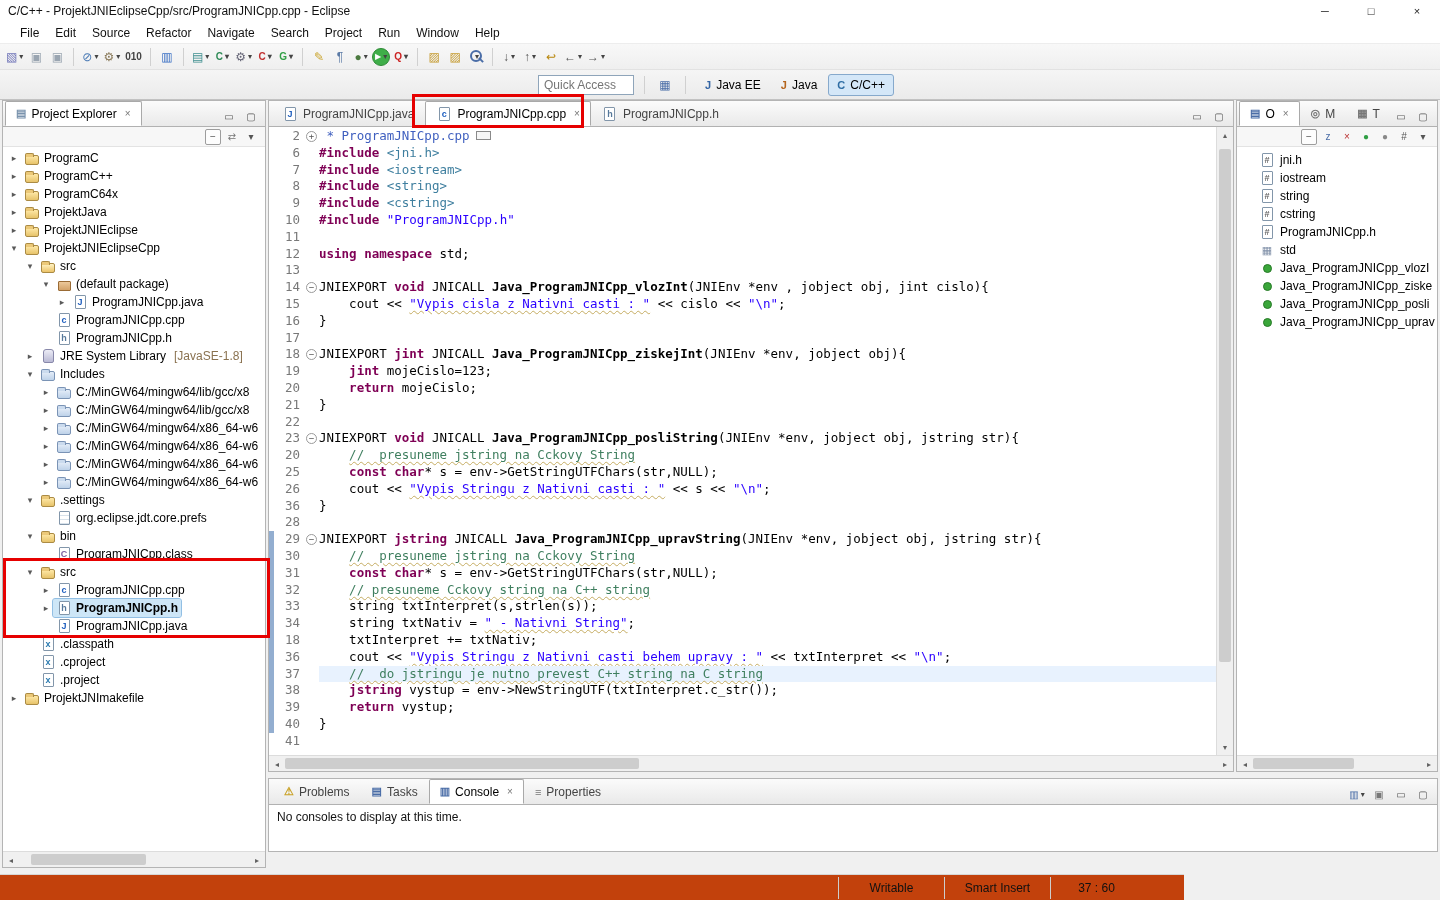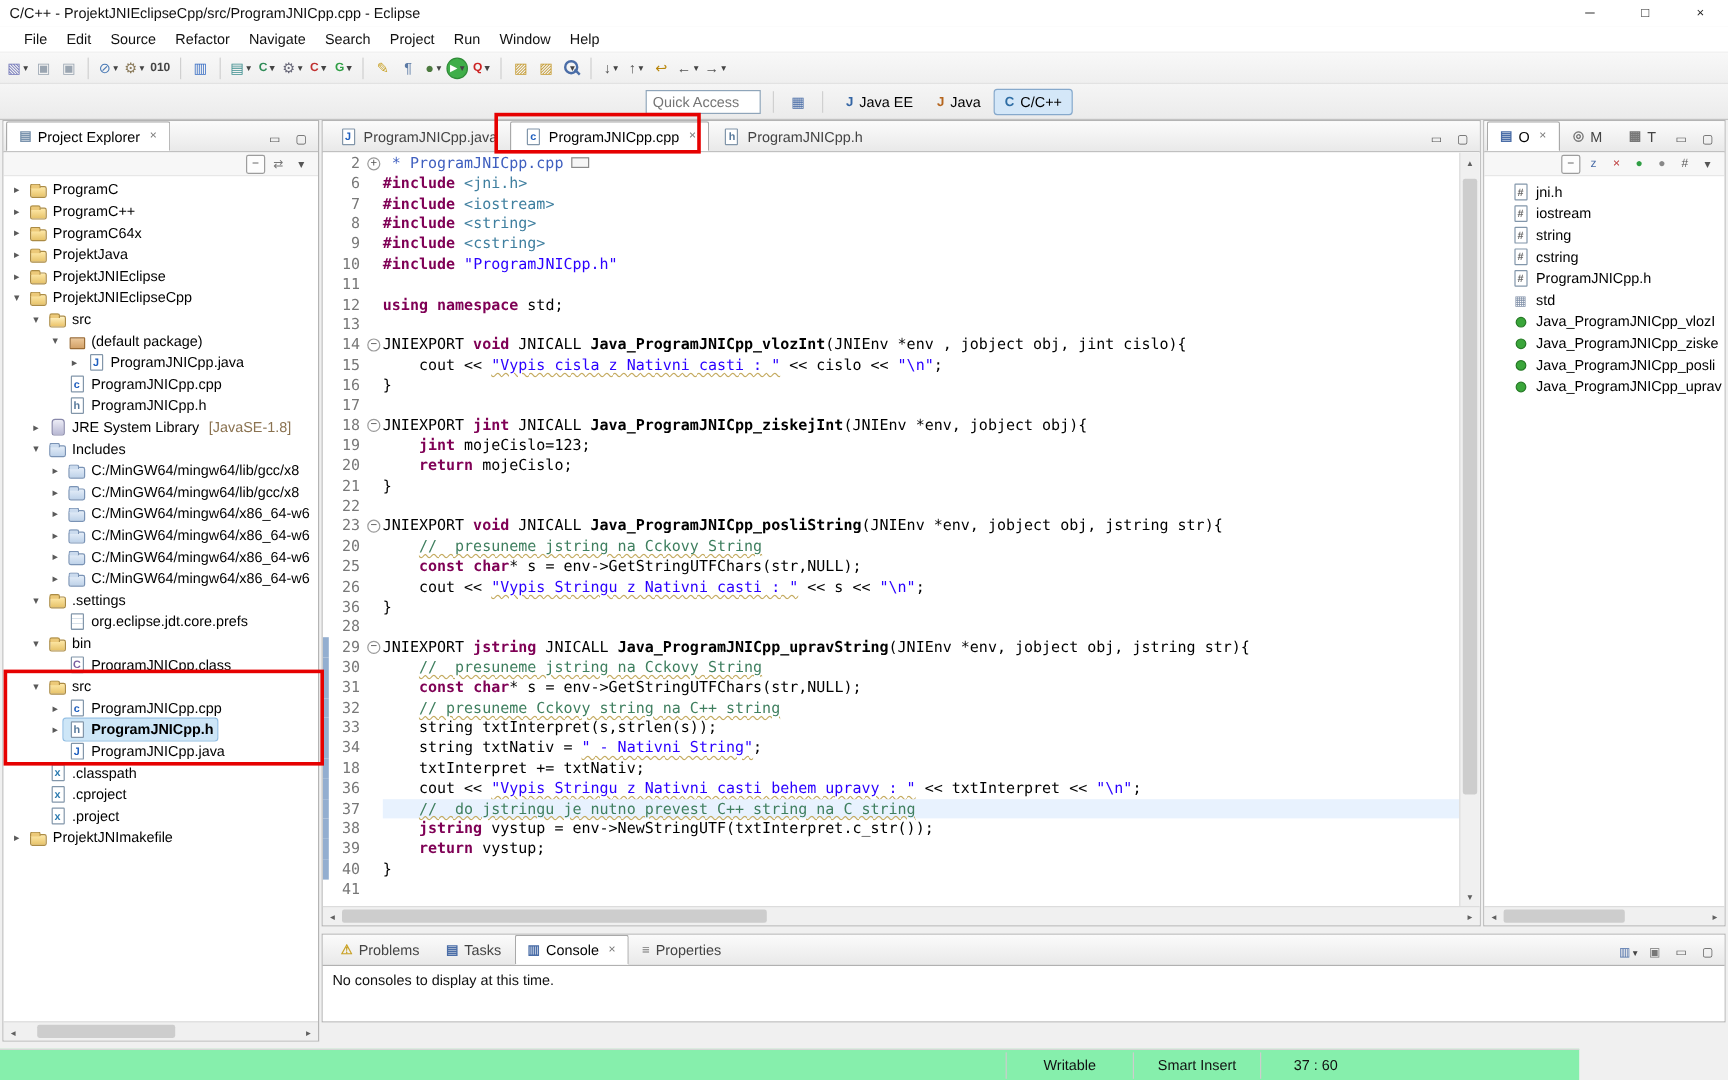--- a/index.html
+++ b/index.html
@@ -94,21 +94,21 @@
   .sthumb { position: absolute; background: #cdcdcd; }
   .hscroll .sthumb { top: 2px; bottom: 2px; border-radius: 2px; }
   .vscroll .strack .sthumb { left: 2px; right: 2px; border-radius: 2px; }
   
   .outline-list { position: absolute; top: 46px; left: 0; right: 0; bottom: 16px; overflow: hidden; padding-top: 4px; background: #fff; }
   .orow { height: 18px; display: flex; align-items: center; gap: 5px; padding-left: 22px; white-space: nowrap; overflow: hidden; }
   
   .console-tabsrow { padding-left: 4px; }
   .console-body { position: absolute; top: 26px; left: 0; right: 0; bottom: 0; background: #fff; padding: 5px 8px; color: #111; }
   
-  .statusbar { position: absolute; left: 0; top: 874px; width: 1316px; height: 26px; background: #86efac; border-top: 1px solid #d6d6d6; display: flex; align-items: center; }
+  .statusbar { position: absolute; left: 0; top: 874px; width: 1184px; height: 26px; background: #c2410c; border-top: 1px solid #d6d6d6; display: flex; align-items: center; }
   .sb-spacer { width: 838px; flex: none; }
   .sb-cell { width: 106px; flex: none; text-align: center; color: #111; border-left: 1px solid #cdcdcd; padding: 4px 0; }
   .sb-cell:last-of-type { width: 92px; }
   
   .anno { position: absolute; border: 3px solid #e60000; z-index: 60; pointer-events: none; }
   .anno1 { left: 412px; top: 94px; width: 172px; height: 34px; }
   .anno2 { left: 3px; top: 558px; width: 267px; height: 80px; }
 </style>
 </head>
 <body>

